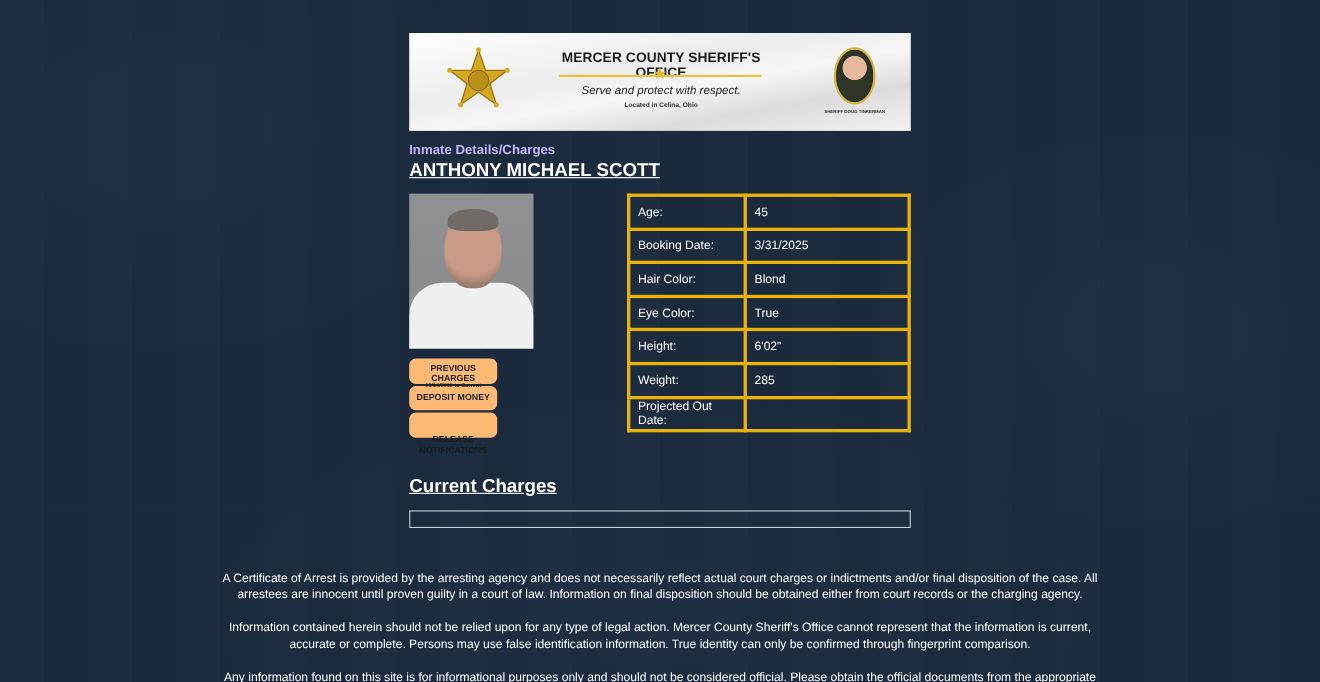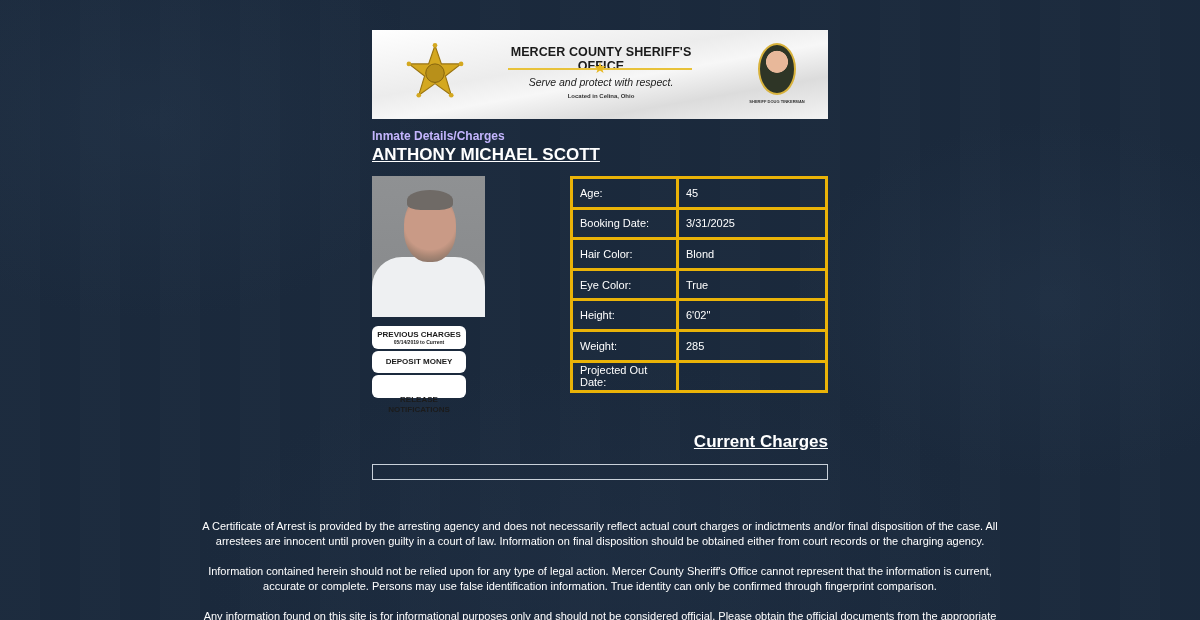--- a/index.html
+++ b/index.html
@@ -78,40 +78,40 @@
       background: radial-gradient(circle at 50% 45%, #c99a86 0 55%, #a88674 70%, #6e6660 100%);
     }
     .mugshot .hair {
       position: absolute; left: 35px; top: 14px; width: 46px; height: 20px; border-radius: 50% 50% 30% 30%;
       background: #6f6a66;
     }
     .side-buttons {
       position: absolute; left: 0; top: 296px; width: 94px;
     }
     .side-btn {
-      display: block; width: 94px; background: #ffffff; color: #1b1b1b;
+      display: block; width: 80px; background: #fdba74; color: #1b1b1b;
       border-radius: 6px; text-align: center; font-weight: bold;
       margin-bottom: 2px; cursor: pointer;
     }
     .side-btn .main { font-size: 8px; display: block; }
     .side-btn .sub { font-size: 5px; display: block; }
     .btn-prev { height: 23px; padding-top: 4px; }
     .btn-deposit { height: 22px; line-height: 22px; font-size: 8px; }
     .btn-release { height: 23px; padding-top: 20px; font-size: 8px; line-height: 10px; }
     .details-table {
       position: absolute; left: 198px; top: 146px; width: 258px;
       border-collapse: collapse;
     }
     .details-table td {
       border: 3px solid #eab308; height: 30.6px; padding: 0 7px;
       font-size: 11px; color: #ffffff; vertical-align: middle;
     }
     .details-table td.label { width: 106px; }
     .charges-heading {
-      position: absolute; left: 0; top: 402px; width: 456px; text-align: right;
+      position: absolute; left: 0; top: 402px; width: 456px; text-align: left;
       font-size: 17px; font-weight: bold; text-decoration: underline; color: #ffffff;
     }
     .charges-box {
       position: absolute; left: 0; top: 434px; width: 456px; height: 16px;
       border: 1px solid #c9d1da;
     }
     .disclaimer {
       position: absolute; left: 200px; top: 519px; width: 800px; text-align: center;
       font-size: 11px; line-height: 15px; color: #ffffff;
     }

